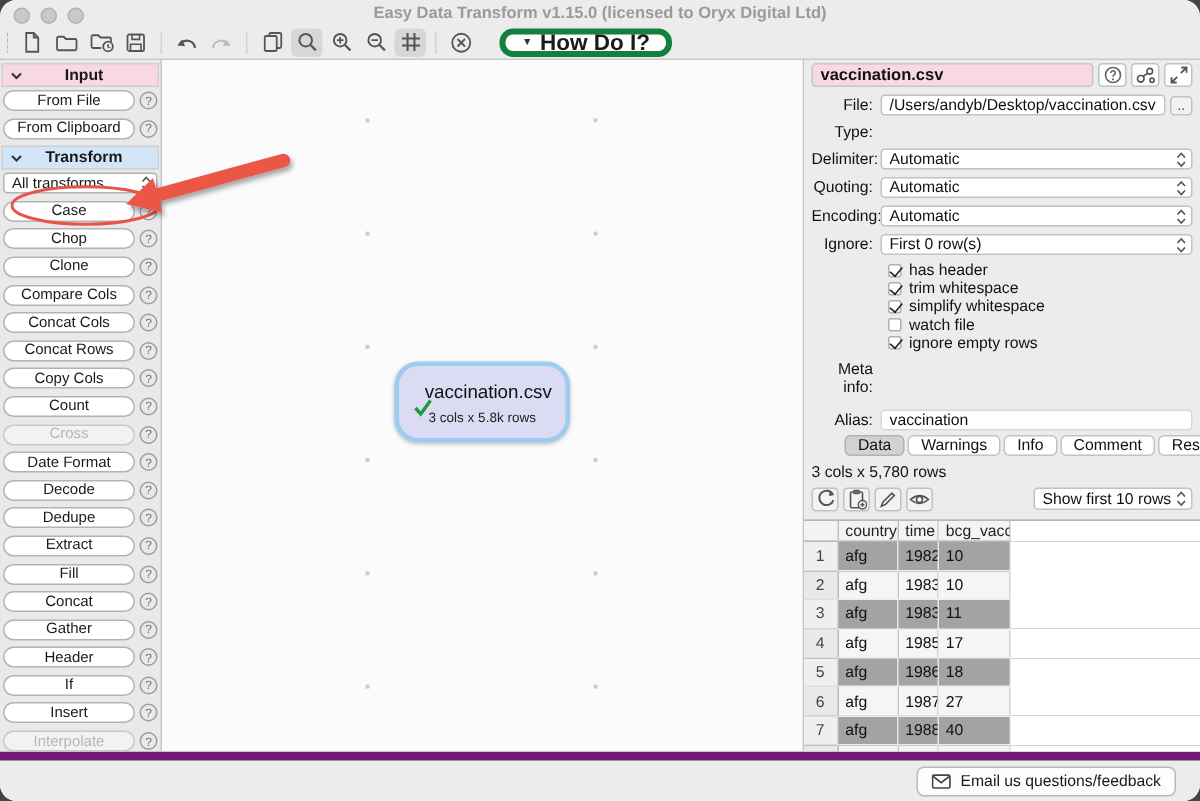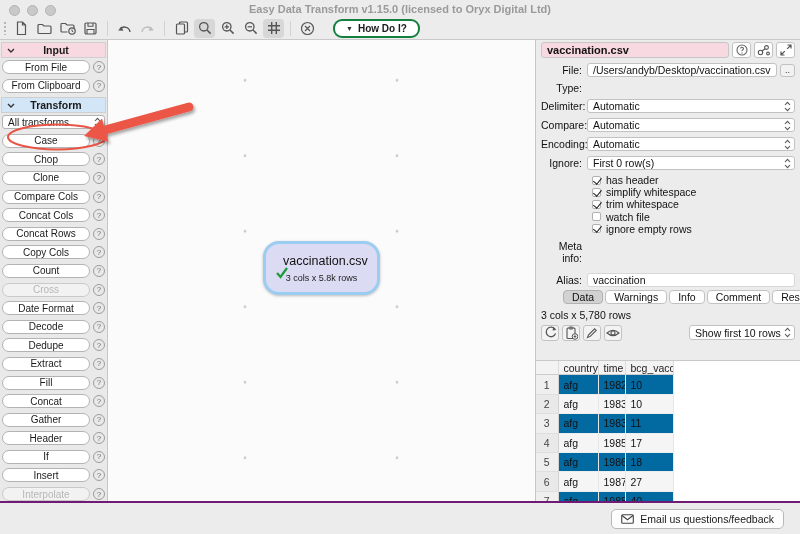--- a/index.html
+++ b/index.html
@@ -1,30 +1,30 @@
 <!DOCTYPE html>
 <html><head>
 <meta charset="utf-8">
 <style>
   * { margin:0; padding:0; box-sizing:border-box; }
   html,body { background:#444; font-family:"Liberation Sans", sans-serif; }
-  .window{ position:relative; width:800px; height:534px; background:#ececec; border-radius:0; overflow:hidden; font-family:"Liberation Sans",sans-serif; }
+  .window{ position:relative; width:800px; height:534px; background:#ececec; border-radius:11px; overflow:hidden; font-family:"Liberation Sans",sans-serif; }
 
   
   .header{ height:40px; background:#ececec; border-bottom:1px solid #c9c9c9; position:relative; }
   .traffic{ position:absolute; left:9px; top:5px; display:flex; gap:7px; }
   .light{ width:11px; height:11px; border-radius:50%; background:#c9c9c9; border:1px solid #b2b2b2; }
   .win-title{ text-align:center; font-size:11px; font-weight:700; color:#9a9a9a; padding-top:3px; height:16px; line-height:13px; }
   .tbar{ display:flex; align-items:center; height:24px; padding-left:3px; }
   .tb-handle{ width:2px; height:14px; margin:0 4px 0 1px; background:radial-gradient(#b5b5b5 40%, transparent 45%); background-size:2px 4px; }
   .tb-btn{ width:21px; height:19px; display:flex; align-items:center; justify-content:center; border-radius:4px; margin:0 1px; }
   .tb-btn.active{ background:#d7d7d7; }
   .tb-btn svg{ display:block; }
   .tb-sep{ width:1px; height:15px; background:#d2d2d2; margin:0 5px; }
-  .howdoi{ margin-left:14px; height:19px; display:flex; align-items:center; gap:5px; background:#fff; border:2px solid #15803d; border-radius:9px; padding:0 11px; font-size:10px; font-weight:600; color:#1a1a1a; }
+  .howdoi{ margin-left:14px; height:19px; display:flex; align-items:center; gap:5px; background:#fff; border:4px solid #15803d; border-radius:9px; padding:0 11px; font-size:15px; font-weight:600; color:#1a1a1a; }
   .howdoi::before{ content:"▼"; font-size:7px; color:#333; }
 
   
   .main{ display:flex; height:461px; }
 
   
   .sidebar{ width:108px; flex:none; background:#e9e9e9; border-right:1px solid #c6c6c6; padding-top:2px; overflow:hidden; }
   .sec-hdr{ height:16px; margin:0 1px 2px 1px; display:flex; align-items:center; border:1px solid #cfcfcf; font-size:10.5px; font-weight:700; color:#1a1a1a; }
   .sec-hdr svg{ margin:0 5px 0 5px; flex:none; }
   .sec-hdr.pink{ background:#f8d8e1; }
@@ -62,31 +62,31 @@
   .alias-row{ margin-top:9px; }
   .alias-field{ border-color:#d7d7d7; }
   .tabs{ display:flex; align-items:flex-end; gap:2px; margin:3px 0 0 22px; }
   .tab{ height:14px; padding:0 8px; background:#fff; border:1px solid #c2c2c2; border-radius:4px; display:flex; align-items:center; font-size:10.5px; }
   .tab.active{ background:#d2d2d2; border-color:#b2b2b2; }
   .summary{ margin-top:5px; }
   .dtbar{ display:flex; align-items:center; gap:3px; margin-top:4px; }
   .dt-btn{ width:18px; height:16px; background:#f3f3f3; border:1px solid #c2c2c2; border-radius:3px; display:flex; align-items:center; justify-content:center; }
   .show-rows{ margin-left:auto; flex:none; width:106px; height:15px; }
 
-  .table-wrap{ margin:19px -5px 0 -5px; flex:1; background:#0369a1; border-top:1px solid #c9c9c9; overflow:hidden; }
+  .table-wrap{ margin:5px -5px 0 -5px; flex:1; background:#a3a3a3; border-top:1px solid #c9c9c9; overflow:hidden; }
   table{ border-collapse:collapse; table-layout:fixed; width:100%; font-size:10.5px; }
   th{ height:14px; background:#f3f3f3; border-right:1px solid #dcdcdc; border-bottom:1px solid #cccccc; font-weight:400; text-align:left; padding:0 5px; color:#222; overflow:hidden; }
   td{ height:19.4px; border-right:1px solid #e6e6e6; border-bottom:1px solid #ededed; padding:0 5px; overflow:hidden; }
   tbody tr:nth-child(even) td{ background:#f5f5f5; }
   td.rownum{ background:#efefef !important; border-right:1px solid #d2d2d2; border-bottom:1px solid #dedede; color:#444; text-align:center; padding:0; }
   tbody tr:nth-child(even) td.rownum{ background:#e9e9e9 !important; }
   th.fill, td.fill{ background:#fff !important; border:none; }
 
   
-  .statusbar{ height:33px; background:#ececec; border-top:2px solid #701a75; display:flex; align-items:center; justify-content:flex-end; padding-right:16px;padding-left:12px; }
+  .statusbar{ height:33px; background:#ececec; border-top:6px solid #701a75; display:flex; align-items:center; justify-content:flex-end; padding-right:16px;padding-left:12px; }
   .feedback{ height:20px; display:flex; align-items:center; gap:6px; background:#fdfdfd; border:1px solid #b8b8b8; border-radius:5px; padding:0 9px; font-size:10.5px; color:#1a1a1a; }
 
   
   .overlay{ position:absolute; inset:0; pointer-events:none; z-index:50; }
 </style>
 </head>
 <body>
 
 <div class="window">
 
@@ -373,21 +373,21 @@
             <span class="ilabel">Delimiter:</span>
             <span class="field select">
               <span>Automatic</span>
               <svg width="7" height="11" viewBox="0 0 7 11">
                 <path d="M1,4 L3.5,1.3 L6,4 M1,7 L3.5,9.7 L6,7" stroke="#555" fill="none" stroke-width="1.1"></path>
               </svg>
             </span>
           </div>
 
           <div class="irow">
-            <span class="ilabel">Compare:</span>
+            <span class="ilabel">Quoting:</span>
             <span class="field select">
               <span>Automatic</span>
               <svg width="7" height="11" viewBox="0 0 7 11">
                 <path d="M1,4 L3.5,1.3 L6,4 M1,7 L3.5,9.7 L6,7" stroke="#555" fill="none" stroke-width="1.1"></path>
               </svg>
             </span>
           </div>
 
           <div class="irow">
             <span class="ilabel">Encoding:</span>
@@ -413,26 +413,26 @@
 
       <div class="cb-list">
 
           <div class="cb-row">
             <span class="cb-box checked"></span>
             <span class="cb-label">has header</span>
           </div>
 
           <div class="cb-row">
             <span class="cb-box checked"></span>
-            <span class="cb-label">simplify whitespace</span>
+            <span class="cb-label">trim whitespace</span>
           </div>
 
           <div class="cb-row">
             <span class="cb-box checked"></span>
-            <span class="cb-label">trim whitespace</span>
+            <span class="cb-label">simplify whitespace</span>
           </div>
 
           <div class="cb-row">
             <span class="cb-box"></span>
             <span class="cb-label">watch file</span>
           </div>
 
           <div class="cb-row">
             <span class="cb-box checked"></span>
             <span class="cb-label">ignore empty rows</span>

